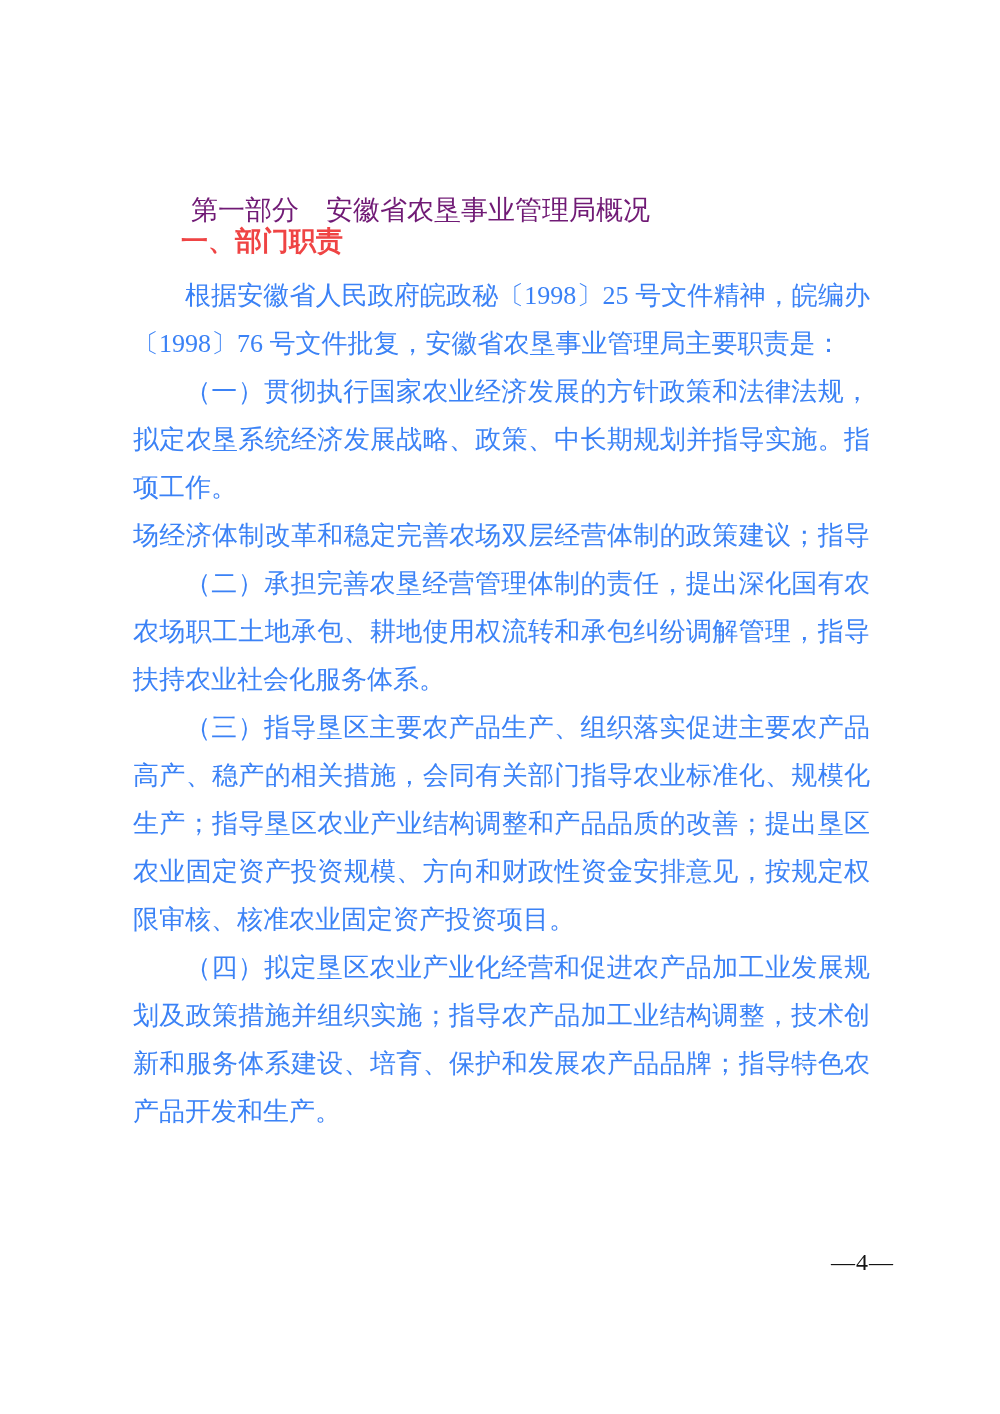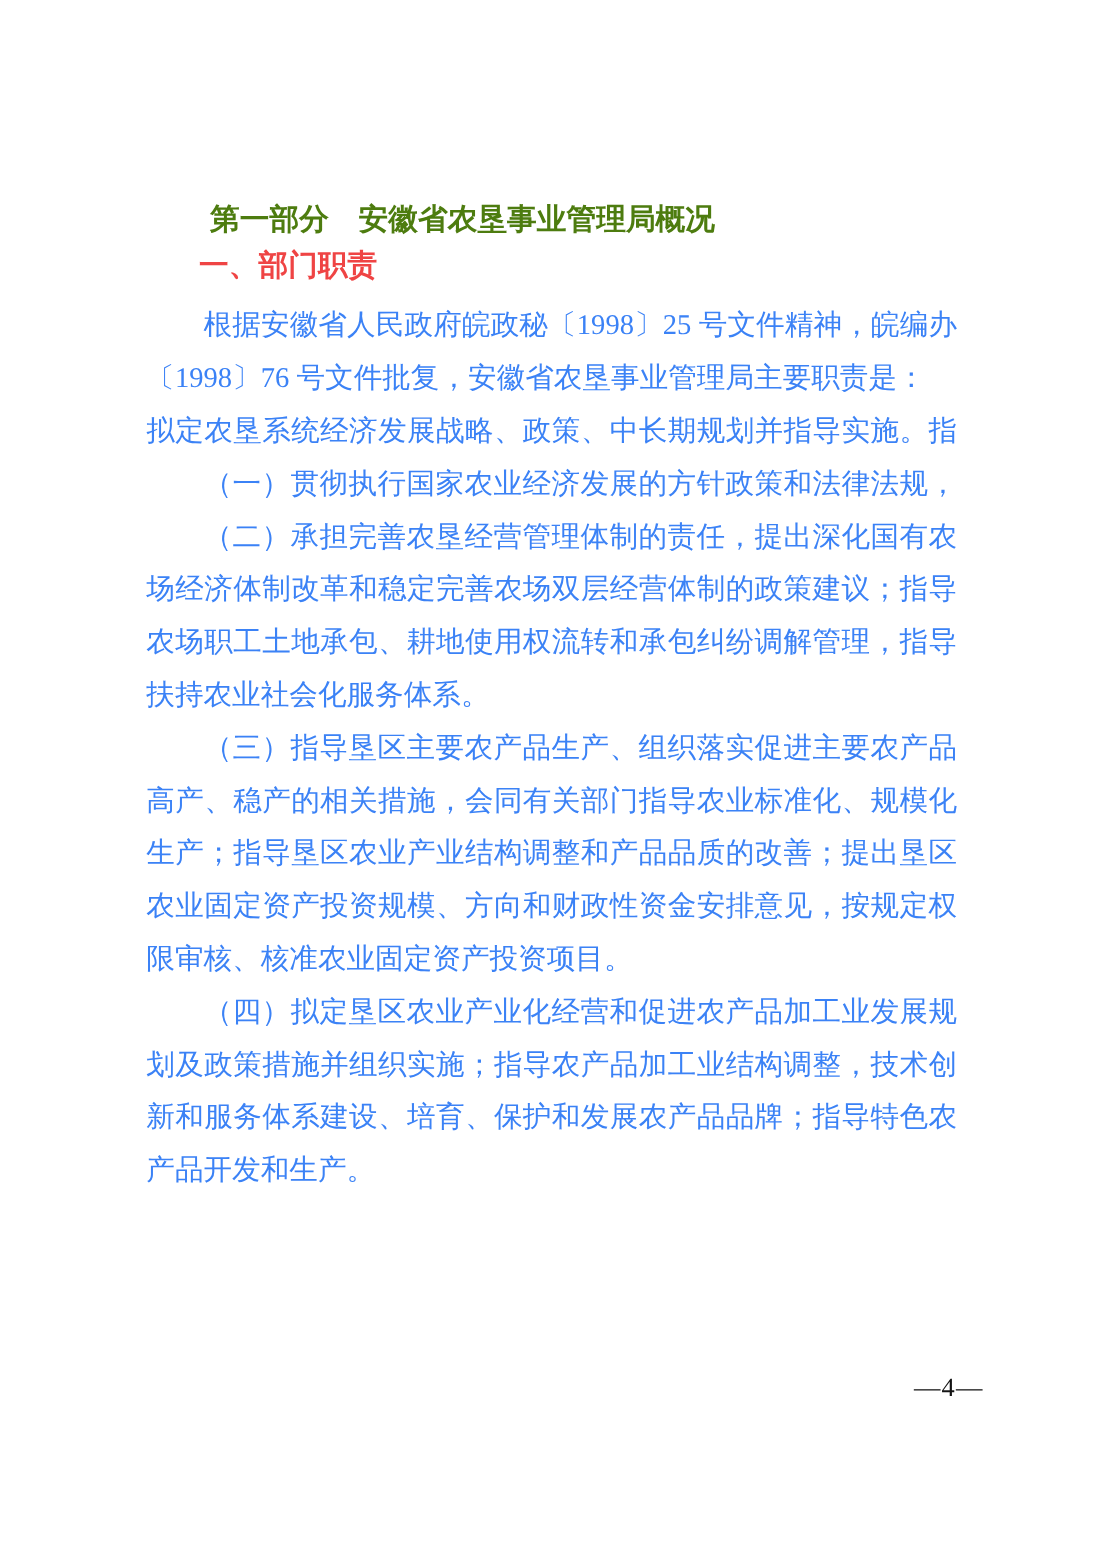--- a/index.html
+++ b/index.html
@@ -9,26 +9,26 @@
     width: 1000px;
     height: 1414px;
     background: #ffffff;
     color: #111111;
     font-family: "Liberation Serif", "DejaVu Serif", serif;
     overflow: hidden;
   }
   .part-title {
     position: absolute;
     left: 191px;
-    top: 184px;
+    top: 195px;
     font-family: "Liberation Sans", "DejaVu Sans", sans-serif;
-    font-weight: bold;
+    font-weight: normal;
     font-size: 27px;
     line-height: 31px;
-    color: #4d7c0f;
+    color: #701a75;
     white-space: nowrap;
   }
   .section-heading {
     position: absolute;
     left: 181px;
     top: 226px;
     font-family: "Liberation Sans", "DejaVu Sans", sans-serif;
     font-weight: bold;
     font-size: 27px;
     line-height: 31px;
@@ -67,24 +67,25 @@
 </style>
 </head>
 <body>
 
 <div class="page">
   <div class="part-title">第一部分　安徽省农垦事业管理局概况</div>
   <div class="section-heading">一、部门职责</div>
   <div class="doc-body">
       <div class="line indent justify">根据安徽省人民政府皖政秘〔1998〕25 号文件精神，皖编办</div>
       <div class="line">〔1998〕76 号文件批复，安徽省农垦事业管理局主要职责是：</div>
+      <div class="line indent justify">（一）贯彻执行国家农业经济发展的方针政策和法律法规，</div>
       <div class="line justify">拟定农垦系统经济发展战略、政策、中长期规划并指导实施。指</div>
-      <div class="line indent justify">（一）贯彻执行国家农业经济发展的方针政策和法律法规，</div>
+      <div class="line">项工作。</div>
+      <div class="line justify">场经济体制改革和稳定完善农场双层经营体制的政策建议；指导</div>
       <div class="line indent justify">（二）承担完善农垦经营管理体制的责任，提出深化国有农</div>
-      <div class="line justify">场经济体制改革和稳定完善农场双层经营体制的政策建议；指导</div>
       <div class="line justify">农场职工土地承包、耕地使用权流转和承包纠纷调解管理，指导</div>
       <div class="line">扶持农业社会化服务体系。</div>
       <div class="line indent justify">（三）指导垦区主要农产品生产、组织落实促进主要农产品</div>
       <div class="line justify">高产、稳产的相关措施，会同有关部门指导农业标准化、规模化</div>
       <div class="line justify">生产；指导垦区农业产业结构调整和产品品质的改善；提出垦区</div>
       <div class="line justify">农业固定资产投资规模、方向和财政性资金安排意见，按规定权</div>
       <div class="line">限审核、核准农业固定资产投资项目。</div>
       <div class="line indent justify">（四）拟定垦区农业产业化经营和促进农产品加工业发展规</div>
       <div class="line justify">划及政策措施并组织实施；指导农产品加工业结构调整，技术创</div>
       <div class="line justify">新和服务体系建设、培育、保护和发展农产品品牌；指导特色农</div>

